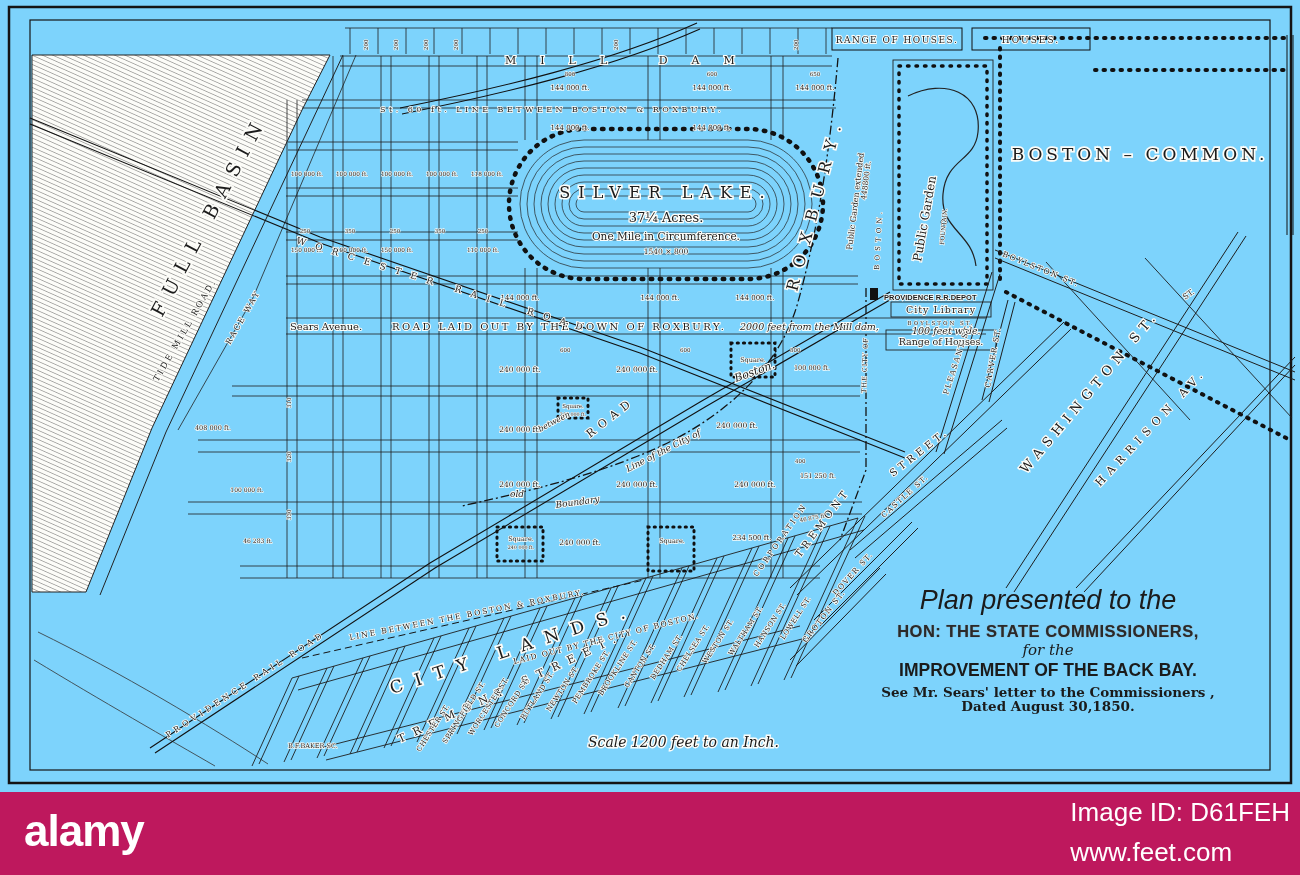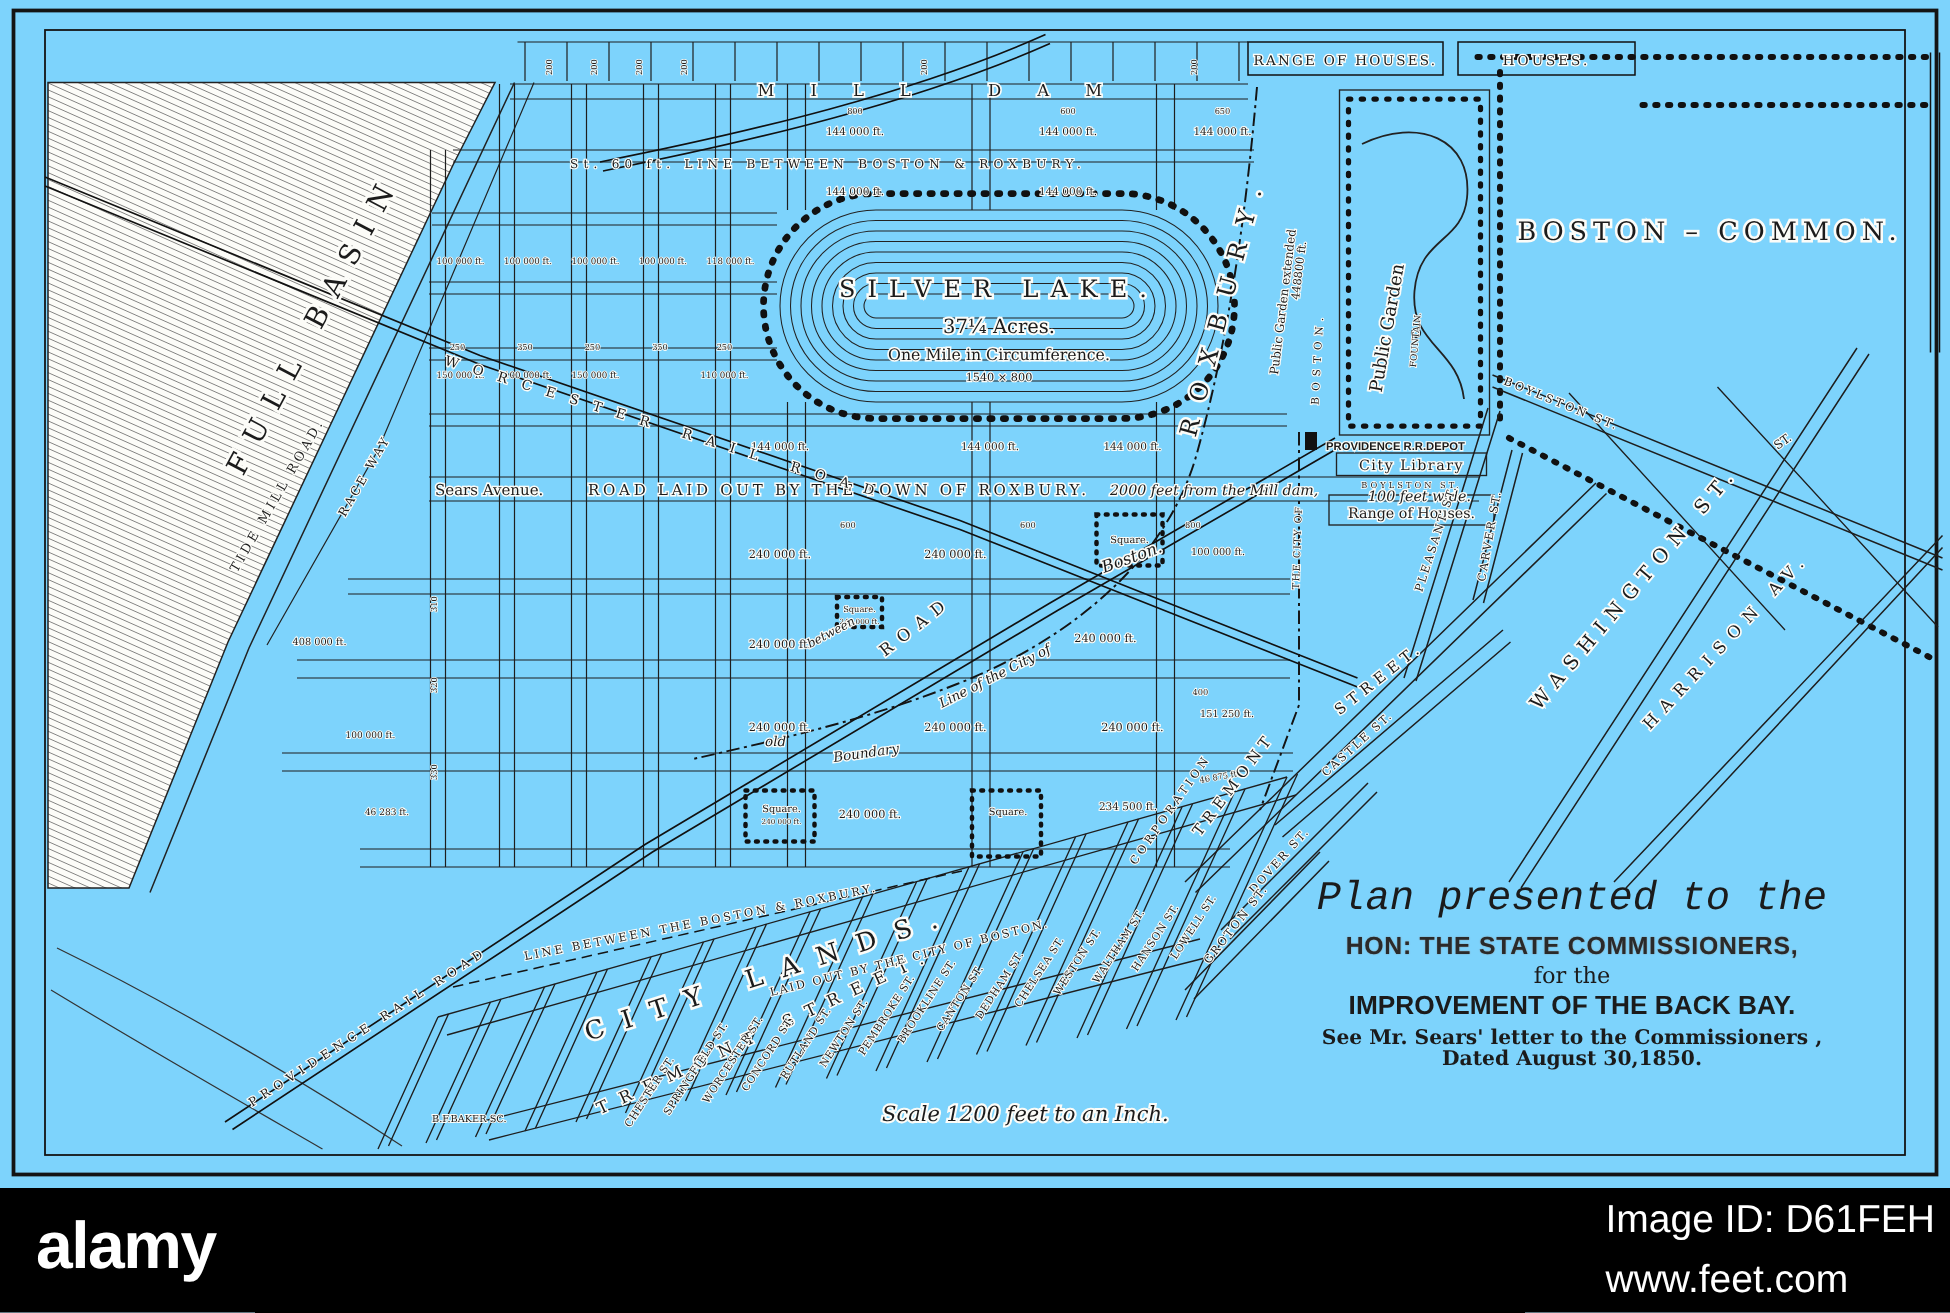--- a/index.html
+++ b/index.html
@@ -1,26 +1,26 @@
 <!DOCTYPE html>
 <html><head>
 <meta charset="utf-8">
 <style>
   html,body{margin:0;padding:0;}
   body{width:1300px;height:875px;background:#ffffff;font-family:"Liberation Sans",sans-serif;position:relative;overflow:hidden;}
   .map-wrap{position:absolute;left:0;top:0;width:1300px;height:792px;background:#7dd3fc;}
   svg text{user-select:none;}
   .title-block{position:absolute;left:872px;top:586px;width:352px;text-align:center;color:#1b1b1b;line-height:1.1;}
-  .tb1{font-family:Liberation Mono, monospace;font-style:italic;font-size:27px;margin-bottom:6px;}
+  .tb1{font-family:Liberation Sans, sans-serif;font-style:italic;font-size:27px;margin-bottom:6px;}
   .tb2{font-family:"Liberation Sans",sans-serif;font-weight:bold;font-size:16.5px;letter-spacing:.5px;margin-bottom:2px;color:#2a2a2a;text-shadow:0 0 1px #888;}
-  .tb3{font-family:"DejaVu Serif",serif;font-size:15px;margin-bottom:3px;}
+  .tb3{font-family:"DejaVu Serif",serif;font-style:italic;font-size:15px;margin-bottom:3px;}
   .tb4{font-family:Liberation Sans, sans-serif;font-weight:bold;font-size:17.5px;margin-bottom:4px;}
   .tb5{font-family:"DejaVu Serif",serif;font-weight:bold;font-size:13.5px;}
   .tb6{font-family:"DejaVu Serif",serif;font-weight:bold;font-size:13.5px;}
-  .footer{position:absolute;left:0;top:792px;width:1300px;height:83px;background:#000000;}
+  .footer{position:absolute;left:0;top:792px;width:1300px;height:83px;background:#be185d;}
   .brand{position:absolute;left:24px;top:14px;color:#fff;font-weight:bold;font-size:44px;letter-spacing:-1px;font-family:"Liberation Sans",sans-serif;}
   .footer-right{position:absolute;right:10px;top:0;text-align:left;color:#fff;font-size:26px;line-height:1.55;font-family:"Liberation Sans",sans-serif;}
 </style>
 </head>
 <body>
 
 <div class="map-wrap">
 <svg width="1300" height="790" viewBox="0 0 1300 790" xmlns="http://www.w3.org/2000/svg">
   <defs>
     <pattern id="hatch" width="4.2" height="4.2" patternUnits="userSpaceOnUse" patternTransform="rotate(-66)">

